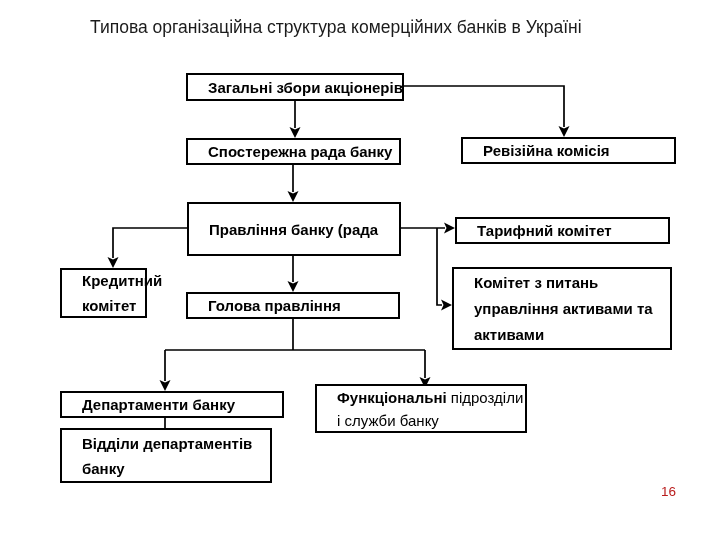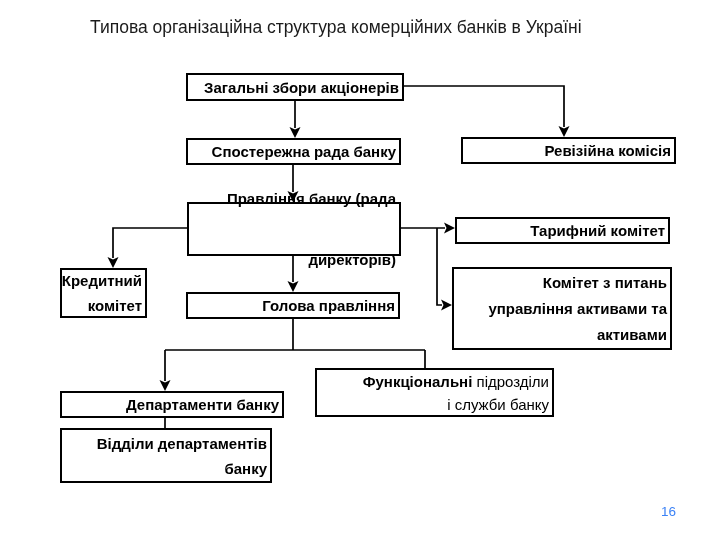--- a/index.html
+++ b/index.html
@@ -15,46 +15,46 @@
     position: absolute;
     left: 90px; top: 16px; width: 510px;
     font-size: 17.5px; line-height: 23px;
     color: #1b1b1b; font-weight: 400;
   }
   .node {
     position: absolute;
     background: #fff;
     border: 2px solid #000;
     display: flex; flex-direction: column;
-    justify-content: center; align-items: flex-end;
+    justify-content: center; align-items: flex-start;
     text-align: center;
     font-size: 15px; font-weight: bold; color: #000;
     line-height: 25px;
-    padding: 0 3px;
+    padding: 0 20px;
   }
   .node .line { display: block; white-space: nowrap; }
   .normal-weight { font-weight: 400; }
   .connectors { position: absolute; left: 0; top: 0; pointer-events: none; }
   .connectors path { stroke: #000; stroke-width: 1.7; fill: none; }
   .connectors polygon { fill: #000; stroke: none; }
   .pagenum {
-    position: absolute; left: 661px; top: 504px;
-    font-size: 13.5px; color: #3b82f6;
+    position: absolute; left: 661px; top: 484px;
+    font-size: 13.5px; color: #b91c1c;
   }
   
   #n-shareholders { left: 186px; top: 73px;  width: 218px; height: 28px; }
   #n-supervisory  { left: 186px; top: 138px; width: 215px; height: 27px; }
   #n-audit        { left: 461px; top: 137px; width: 215px; height: 27px; }
   #n-board        { left: 187px; top: 202px; width: 214px; height: 54px; gap: 36px; }
   #n-tariff       { left: 455px; top: 217px; width: 215px; height: 27px; }
   #n-credit       { left: 60px;  top: 268px; width: 87px; height: 50px; }
   #n-chairman     { left: 186px; top: 292px; width: 214px; height: 27px; }
   #n-alco         { left: 452px; top: 267px; width: 220px; height: 83px; line-height: 26px; }
   #n-departments  { left: 60px;  top: 391px; width: 224px; height: 27px; }
-  #n-functional   { left: 315px; top: 368px; width: 239px; height: 49px; line-height: 23px; }
+  #n-functional   { left: 315px; top: 384px; width: 212px; height: 49px; line-height: 23px; }
   #n-divisions    { left: 60px;  top: 428px; width: 212px; height: 55px; }
 </style>
 </head>
 <body>
 
 <div class="stage">
 
   <div class="title">Типова організаційна структура комерційних банків в Україні</div>
 
   <svg class="connectors" width="720" height="540" viewBox="0 0 720 540">
@@ -104,21 +104,20 @@
   <div class="node" id="n-supervisory">
     <span class="line">Спостережна рада банку</span>
   </div>
 
   <div class="node" id="n-audit">
     <span class="line">Ревізійна комісія</span>
   </div>
 
   <div class="node" id="n-board">
     <span class="line">Правління банку (рада</span>
-    <span class="line">директорів)</span>
   </div>
 
   <div class="node" id="n-tariff">
     <span class="line">Тарифний комітет</span>
   </div>
 
   <div class="node" id="n-credit">
     <span class="line">Кредитний</span>
     <span class="line">комітет</span>
   </div>

